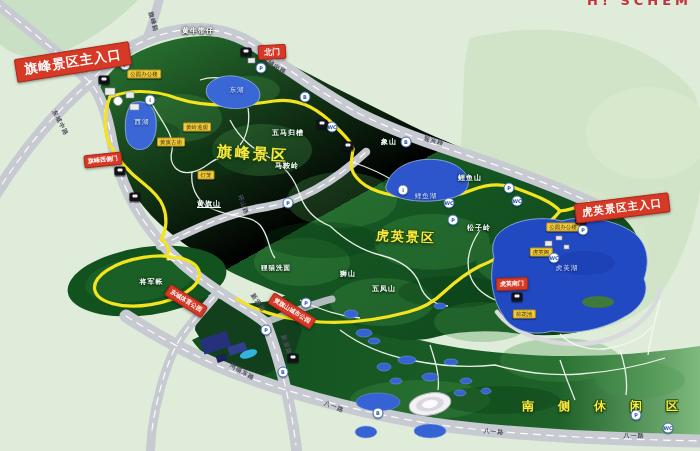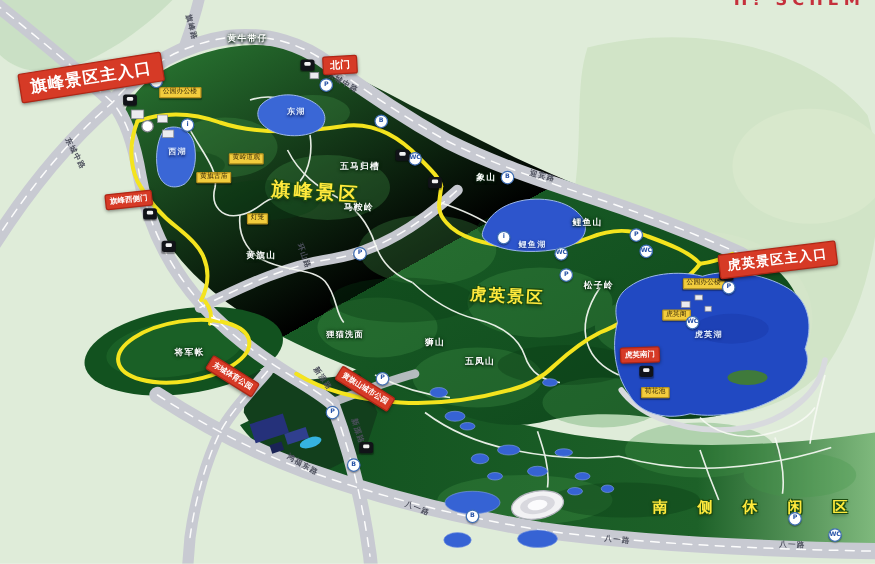--- a/index.html
+++ b/index.html
@@ -4,21 +4,21 @@
 <style>
   html,body{margin:0;padding:0;}
   #board{
     position:relative; width:700px; height:451px; overflow:hidden;
     background:#dfecd9; font-family:"DejaVu Sans","Liberation Sans",sans-serif;
   }
   #terrain{position:absolute;left:0;top:0;}
   .lbl{position:absolute; transform:translate(-50%,-50%); white-space:nowrap; z-index:5;}
   .peak{color:#ffffff; font-size:7px; font-weight:bold; letter-spacing:1px;
         text-shadow:0 1px 2px rgba(0,30,8,.95),0 0 3px rgba(0,40,10,.9);}
-  .lake-lbl{color:#e2edff; font-size:6.5px; font-weight:bold; letter-spacing:1px;
+  .lake-lbl{color:#e2edff; font-size:6.5px; font-weight:normal; letter-spacing:1px;
         text-shadow:0 1px 2px rgba(10,25,90,.95);}
   .zone{color:#ffe93c; font-weight:bold;
         text-shadow:1px 1px 0 #1d4d12,-1px 1px 0 #1d4d12,1px -1px 0 #1d4d12,-1px -1px 0 #1d4d12,0 2px 3px rgba(0,0,0,.5);}
   .roadlbl{color:#4c4f5c; font-size:6px; font-weight:bold; letter-spacing:1px;}
   .chip{background:#f2cc3d; color:#3c2d08; font-size:5.5px; line-height:7px;
         padding:0 2px; border-radius:1px; border:0.5px solid #b8941f;
         box-shadow:0 1px 1px rgba(0,0,0,.35);}
   .sign{background:#d63a26; color:#ffffff; font-weight:bold; border-radius:2px;
         box-shadow:0 1px 3px rgba(0,0,0,.45); border:1px solid #b02616; z-index:8;}
   .sign-xl{font-size:13px; padding:2px 8px; letter-spacing:1px;}
@@ -226,21 +226,21 @@
   <div class="lbl sign sign-sm" style="left:103px;top:160px;transform:translate(-50%,-50%) rotate(-6deg);">旗峰西侧门</div>
   <div class="lbl sign sign-sm" style="left:512px;top:284px;transform:translate(-50%,-50%) rotate(-2deg);">虎英南门</div>
   <div class="lbl sign sign-sm" style="left:292px;top:311px;transform:translate(-50%,-50%) rotate(32deg);">黄旗山城市公园</div>
   <div class="lbl sign sign-sm" style="left:186px;top:301px;transform:translate(-50%,-50%) rotate(32deg);">东城体育公园</div>
 
   <div class="lbl peak" style="left:198px;top:31px;text-align:right;">黄牛带仔</div>
   <div class="lbl peak" style="left:288px;top:133px;">五马归槽</div>
   <div class="lbl peak" style="left:287px;top:166px;">马鞍岭</div>
   <div class="lbl peak" style="left:389px;top:142px;">象山</div>
   <div class="lbl peak" style="left:470px;top:178px;font-family:Liberation Serif, serif;">鲤鱼山</div>
-  <div class="lbl peak" style="left:209px;top:204px;">黄旗山</div>
+  <div class="lbl peak" style="left:209px;top:204px;text-decoration:underline;">黄旗山</div>
   <div class="lbl peak" style="left:479px;top:228px;">松子岭</div>
   <div class="lbl peak" style="left:348px;top:226px;margin-top:48px;">狮山</div>
   <div class="lbl peak" style="left:384px;top:289px;">五凤山</div>
   <div class="lbl peak" style="left:276px;top:268px;font-size:6.5px;">狸猫洗面</div>
   <div class="lbl peak" style="left:146px;top:282px;padding-left:11px;">将军帐</div>
 
   <div class="lbl lake-lbl" style="left:237px;top:90px;">东湖</div>
   <div class="lbl lake-lbl" style="left:142px;top:122px;">西湖</div>
   <div class="lbl lake-lbl" style="left:426px;top:184px;margin-top:12px;">鲤鱼湖</div>
   <div class="lbl lake-lbl" style="left:567px;top:268px;">虎英湖</div>

